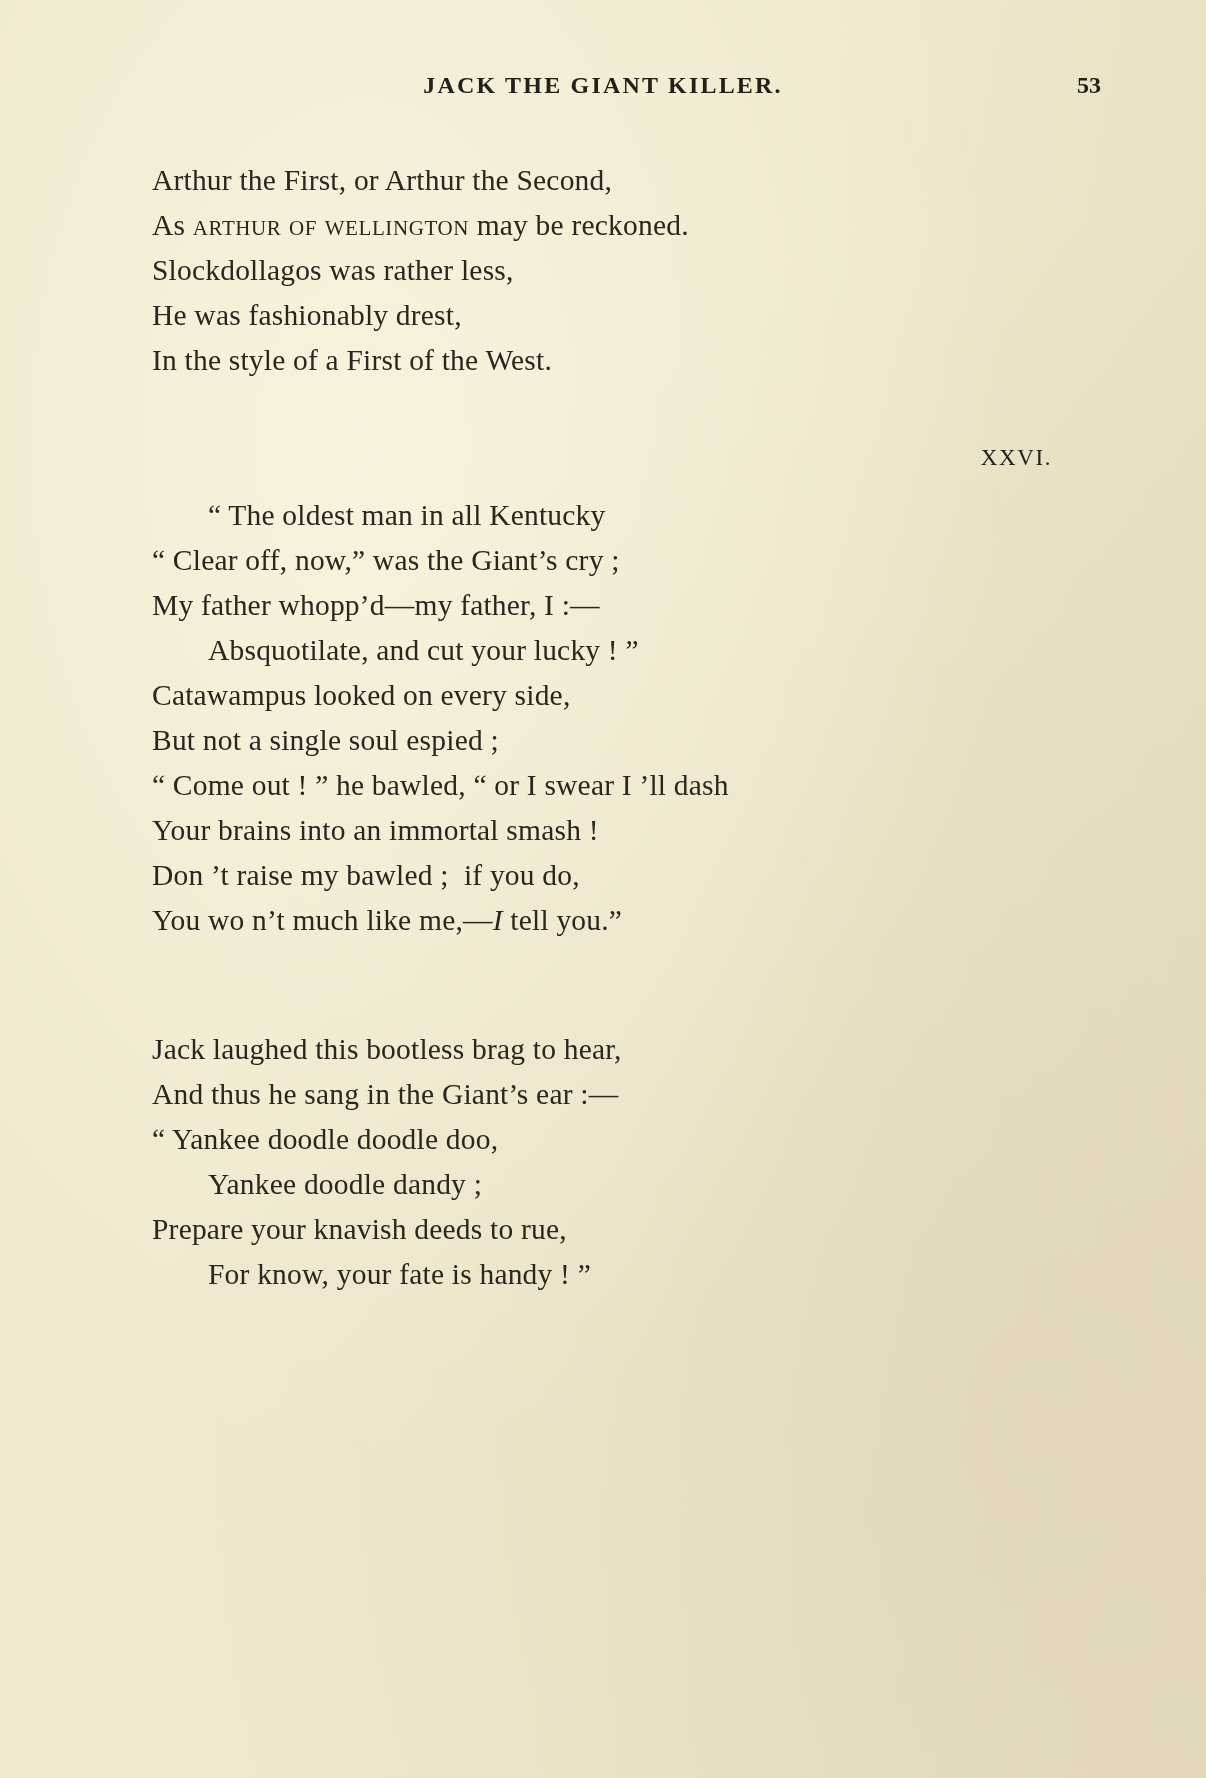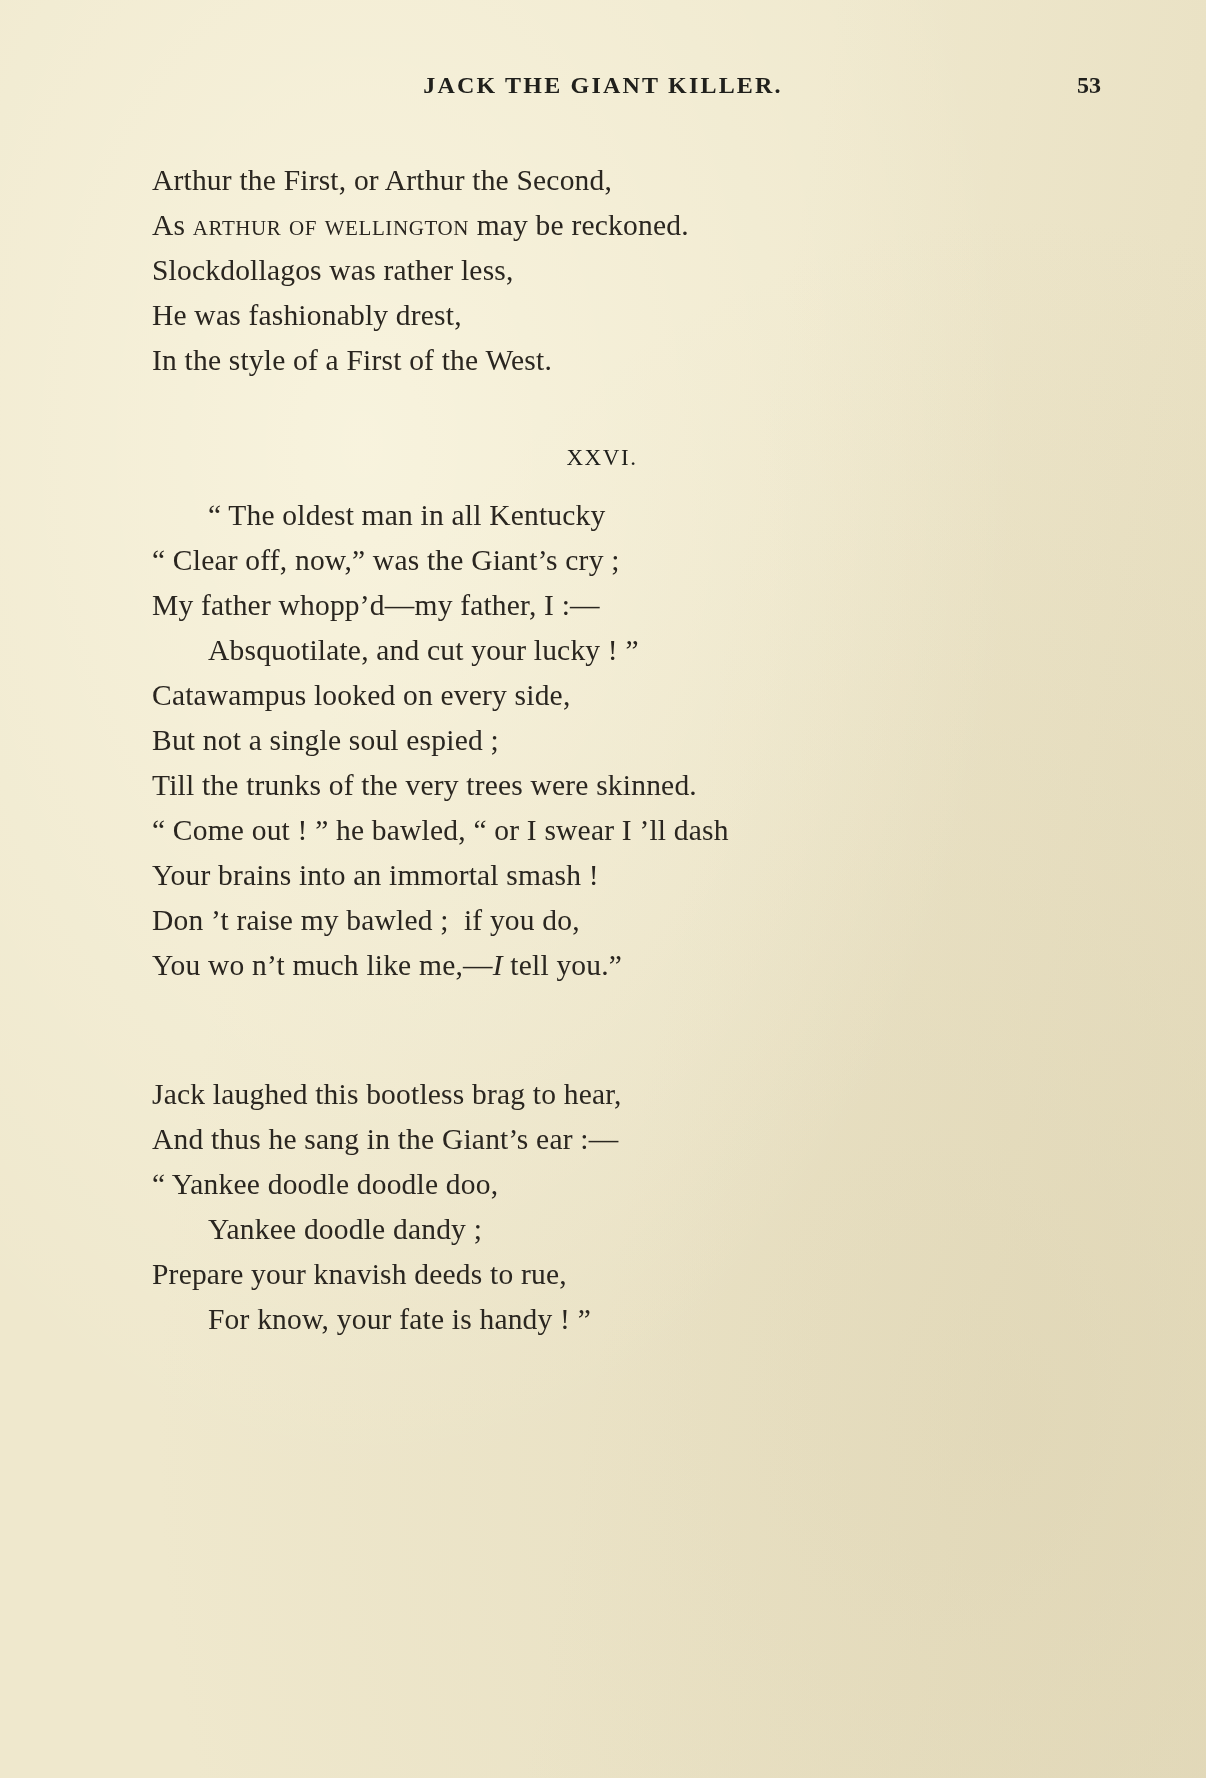--- a/index.html
+++ b/index.html
@@ -69,21 +69,21 @@
     letter-spacing: 0.2px;
   }
   .line.indent1 { padding-left: 56px; }
   .line .sc {
     font-variant: small-caps;
     text-transform: lowercase;
     letter-spacing: 0.6px;
   }
   .line .ital { font-style: italic; }
   .stanza-number {
-    text-align: center;
+    text-align: right;
     font-size: 23px;
     letter-spacing: 1.6px;
     font-variant: small-caps;
     font-weight: 400;
     color: #20201c;
   }
   .gap-before-num { height: 62px; }
   .gap-after-num { height: 22px; }
 </style>
 </head>
@@ -113,21 +113,20 @@
 
     <div class="stanza-number">XXVI.</div>
     <div class="gap-after-num"></div>
     <div class="stanza">
       <div class="line indent1">“ The oldest man in all Kentucky</div>
       <div class="line">“ Clear off, now,” was the Giant’s cry ;</div>
       <div class="line">My father whopp’d—my father, I :—</div>
       <div class="line indent1">Absquotilate, and cut your lucky ! ”</div>
       <div class="line">Catawampus looked on every side,</div>
       <div class="line">But not a single soul espied ;</div>
-      <div class="line">Till the trunks of the very trees were skinned.</div>
       <div class="line">“ Come out ! ” he bawled, “ or I swear I ’ll dash</div>
       <div class="line">Your brains into an immortal smash !</div>
       <div class="line">Don ’t raise my bawled ;  if you do,</div>
       <div class="line">You wo n’t much like me,—<span class="ital">I</span> tell you.”</div>
     </div>
 
     <div class="gap-before-num"></div>
 
     <div class="gap-after-num"></div>
     <div class="stanza">

